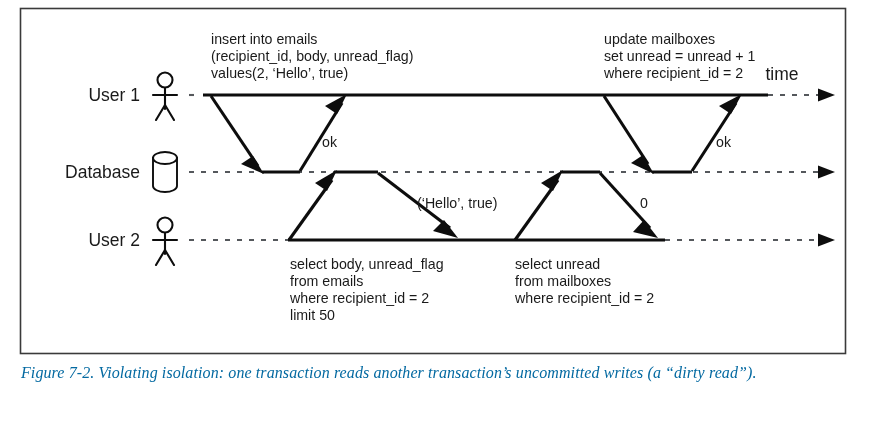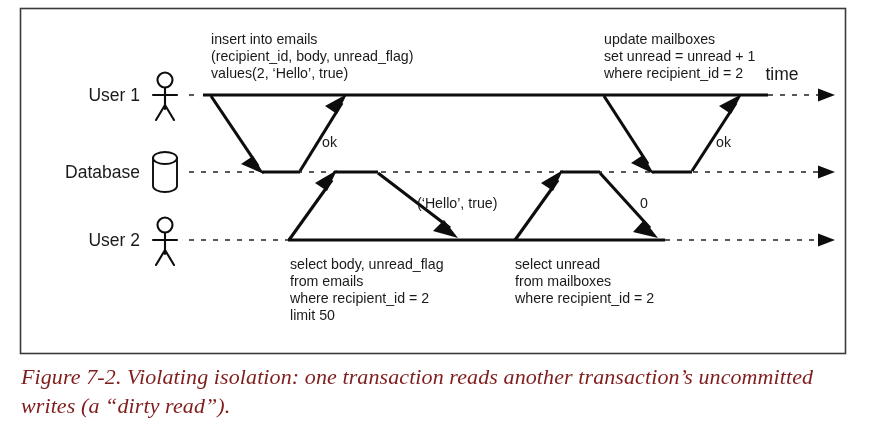--- a/index.html
+++ b/index.html
@@ -84,23 +84,23 @@
   text.time-lbl {
     font-size: 17.5px;
   }
   .caption {
     position: absolute;
     left: 21px;
     top: 362px;
     width: 832px;
     font-family: "Liberation Serif", serif;
     font-style: italic;
-    font-size: 22px;
+    font-size: 16px;
     line-height: 1.33;
-    color: #7f1d1d;
+    color: #0369a1;
     letter-spacing: 0.1px;
   }
 </style>
 </head>
 <body>
 
 <div id="figure-root">
 
   <svg class="diagram-svg" viewBox="0 0 873 422">
 

